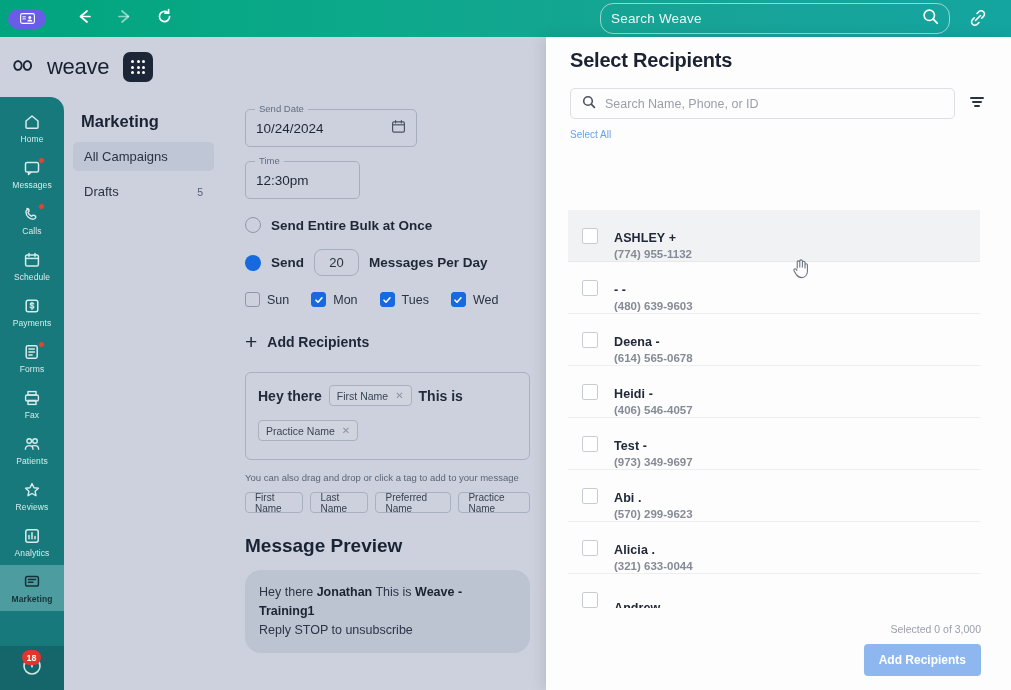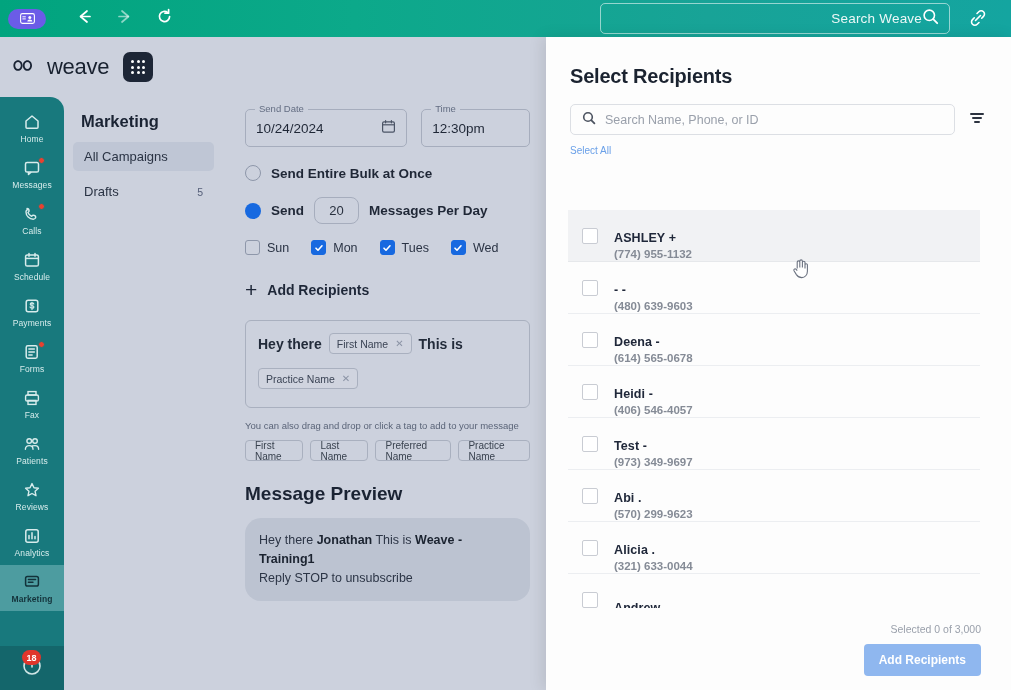--- a/index.html
+++ b/index.html
@@ -18,22 +18,22 @@
     display: flex; align-items: center;
   }
   .ext-pill {
     margin-left: 8px; width: 38px; height: 20px; border-radius: 10px;
     background: #6b5ce7; display: flex; align-items: center; justify-content: center;
   }
   .nav-btns { display: flex; align-items: center; gap: 20px; margin-left: 28px; }
   .nav-btn { width: 20px; height: 20px; display: flex; align-items: center; justify-content: center; }
   .searchwrap {
     position: absolute; left: 600px; top: 3px; width: 350px; height: 31px;
-    border: 1px solid rgba(255,255,255,.55); border-radius: 5px;
-    display: flex; align-items: center; padding: 0 10px; text-align: right;
+    border: 1px solid rgba(255,255,255,.55); border-radius: 13px;
+    display: flex; align-items: center; padding: 0 10px;
   }
   .searchwrap .sw-text {
     flex: 1; color: rgba(255,255,255,.92); font-size: 13.5px; letter-spacing: .2px;
   }
   .link-icon { position: absolute; left: 966px; top: 6px; width: 24px; height: 24px; }
 
   
   .appbg {
     position: absolute; left: 0; top: 37px; width: 1011px; height: 653px;
     background: #ccd1dd;
@@ -95,21 +95,21 @@
     color: #2a3344; cursor: pointer; margin-bottom: 6px;
   }
   .subnav-item.selected { background: #bfc6d5; }
   .subnav-item .cnt { font-size: 10.5px; color: #56607a; }
 
   
   .formcol {
     position: absolute; left: 223px; top: 97px; width: 323px; height: 593px;
     background: #ccd1dd; padding: 12px 16px 0 22px; overflow: hidden;
   }
-  .fieldrow { display: flex; gap: 14px; margin-bottom: 18px; }
+  .fieldrow { display: flex; gap: 14px; margin-bottom: 18px; flex-direction: column; }
   .fld { position: relative; border: 1px solid #a6adbd; border-radius: 5px; height: 38px;
          display: flex; align-items: center; padding: 0 10px; }
   .fld .lbl {
     position: absolute; top: -7px; left: 9px; background: #ccd1dd; padding: 0 4px;
     font-size: 9.5px; color: #636d82;
   }
   .fld .val { font-size: 13.5px; color: #1f2736; }
   .fld.date { width: 172px; justify-content: space-between; }
   .fld.time { width: 115px; }
 
@@ -157,21 +157,21 @@
   }
   .preview-box b { font-weight: 700; color: #1b2330; }
 
   
   .drawer {
     position: absolute; left: 546px; top: 37px; width: 465px; height: 653px;
     background: #fdfdfd; box-shadow: -3px 0 14px rgba(0,0,0,.10);
   }
   .drawer-title {
     font-size: 20px; font-weight: 700; color: #1b2330;
-    margin: 28px 0 0 24px; letter-spacing: -.2px;
+    margin: 12px 0 0 24px; letter-spacing: -.2px;
   }
   .tabs { display: flex; margin: 22px 24px 0 24px; border-bottom: 1px solid #e4e6ea; }
   .tab {
     flex: 1; text-align: center; padding-bottom: 9px; font-size: 12.5px;
     color: #8b919c; cursor: pointer; position: relative;
   }
   .tab.active { color: #2a3242; font-weight: 700; }
   .tab.active::after {
     content: ""; position: absolute; left: 0; right: 0; bottom: -1px;
     height: 2.5px; background: #5b8fdc; border-radius: 2px;

